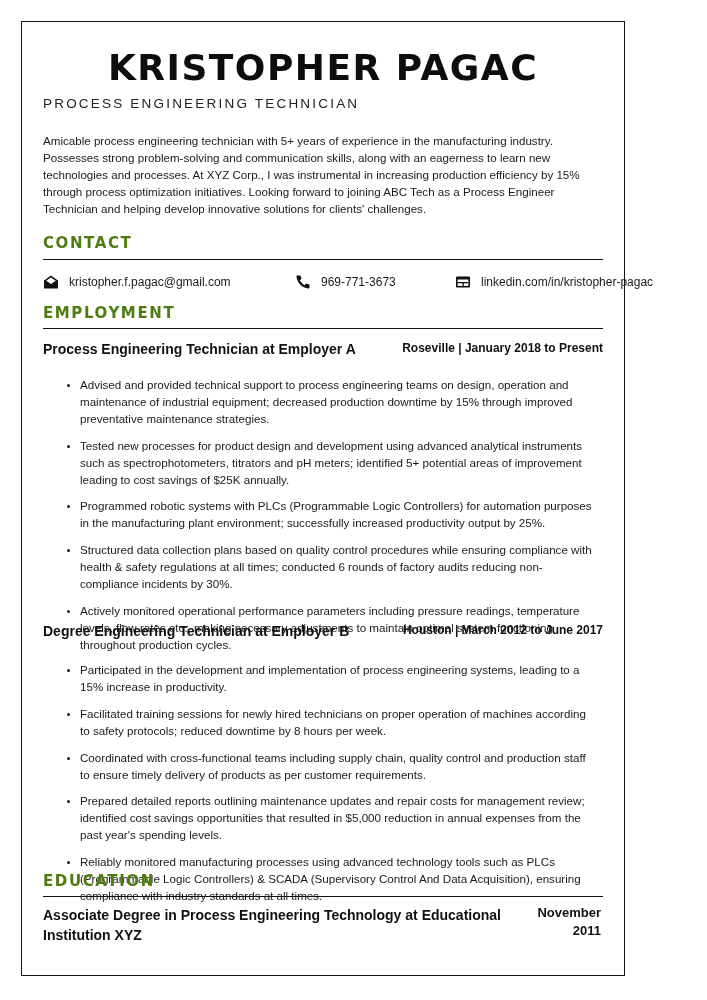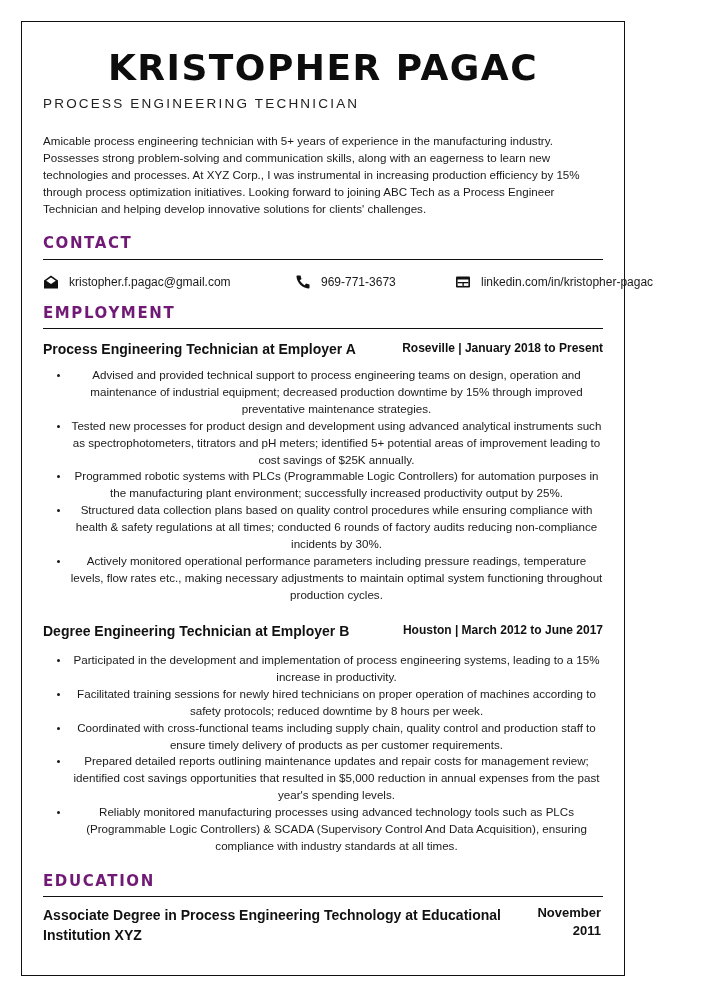--- a/index.html
+++ b/index.html
@@ -63,21 +63,21 @@
       margin: 0;
     }
     .section-heading {
       position: absolute;
       left: 0; right: 0;
       font-family: "DejaVu Sans", sans-serif;
       font-weight: bold;
       font-size: 15px;
       letter-spacing: 1.6px;
       line-height: 20px;
-      color: #701a75;
+      color: #4d7c0f;
       margin: 0;
     }
     .rule {
       position: absolute;
       left: 0; right: 0;
       height: 0;
       border-top: 1.2px solid #111111;
     }
     .contact-row {
       position: absolute;
@@ -128,23 +128,22 @@
     ul.bullets {
       position: absolute;
       left: 0; right: 0;
       margin: 0;
       padding: 0 0 0 27px;
       font-size: 11.6px;
       line-height: 16.9px;
       color: #1a1a1a;
     }
     ul.bullets li {
-      margin: 0;
+      margin: 10px;
       padding: 0;
-      text-align: center;
     }
     ul.bullets li::marker {
       font-size: 10px;
     }
     .edu-title {
       position: absolute;
       left: 0;
       width: 470px;
       font-weight: bold;
       font-size: 14px;

